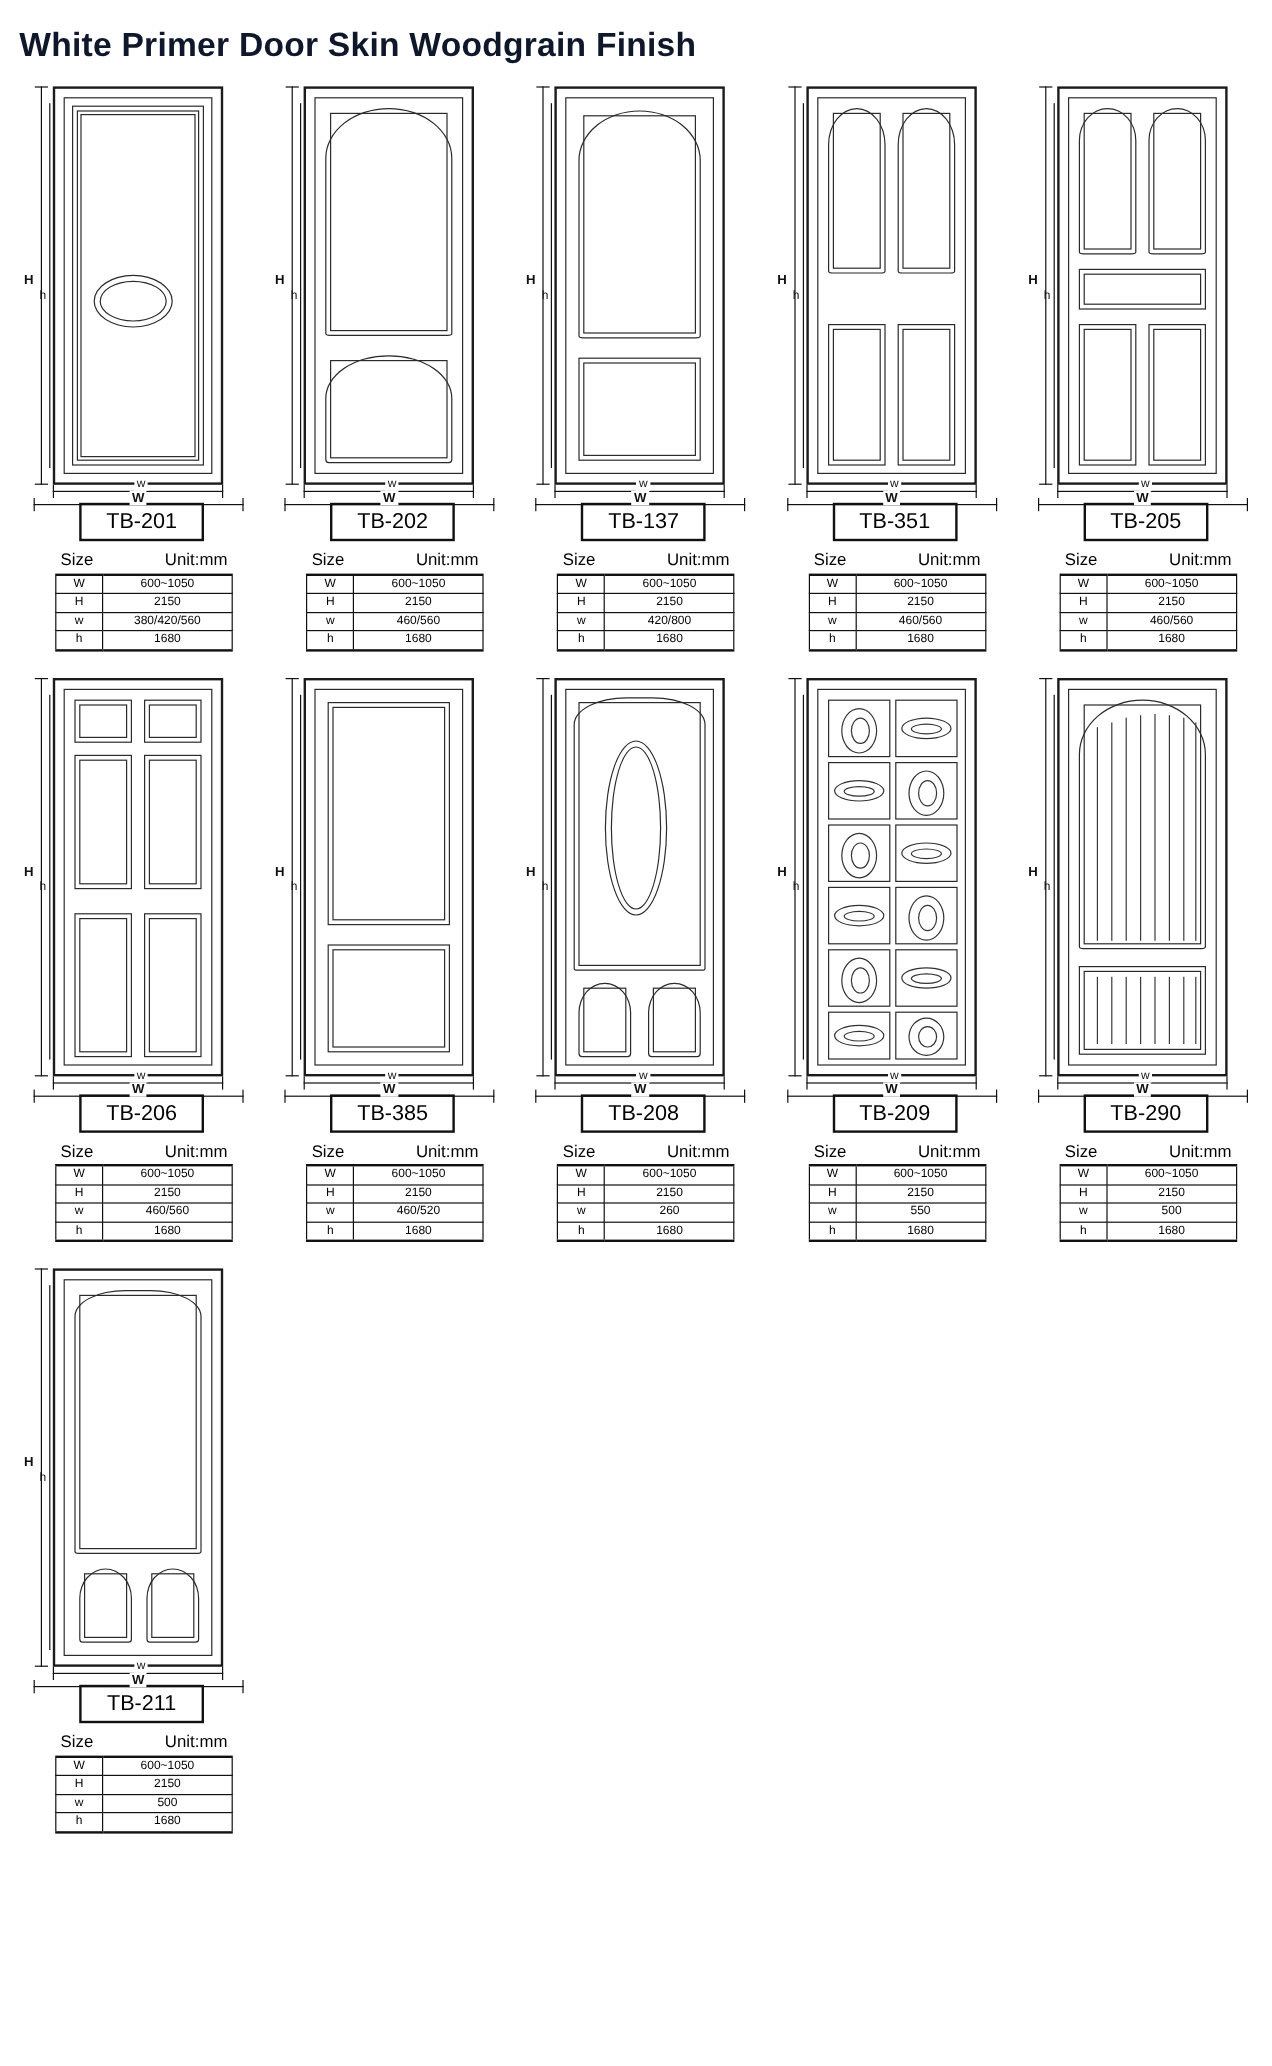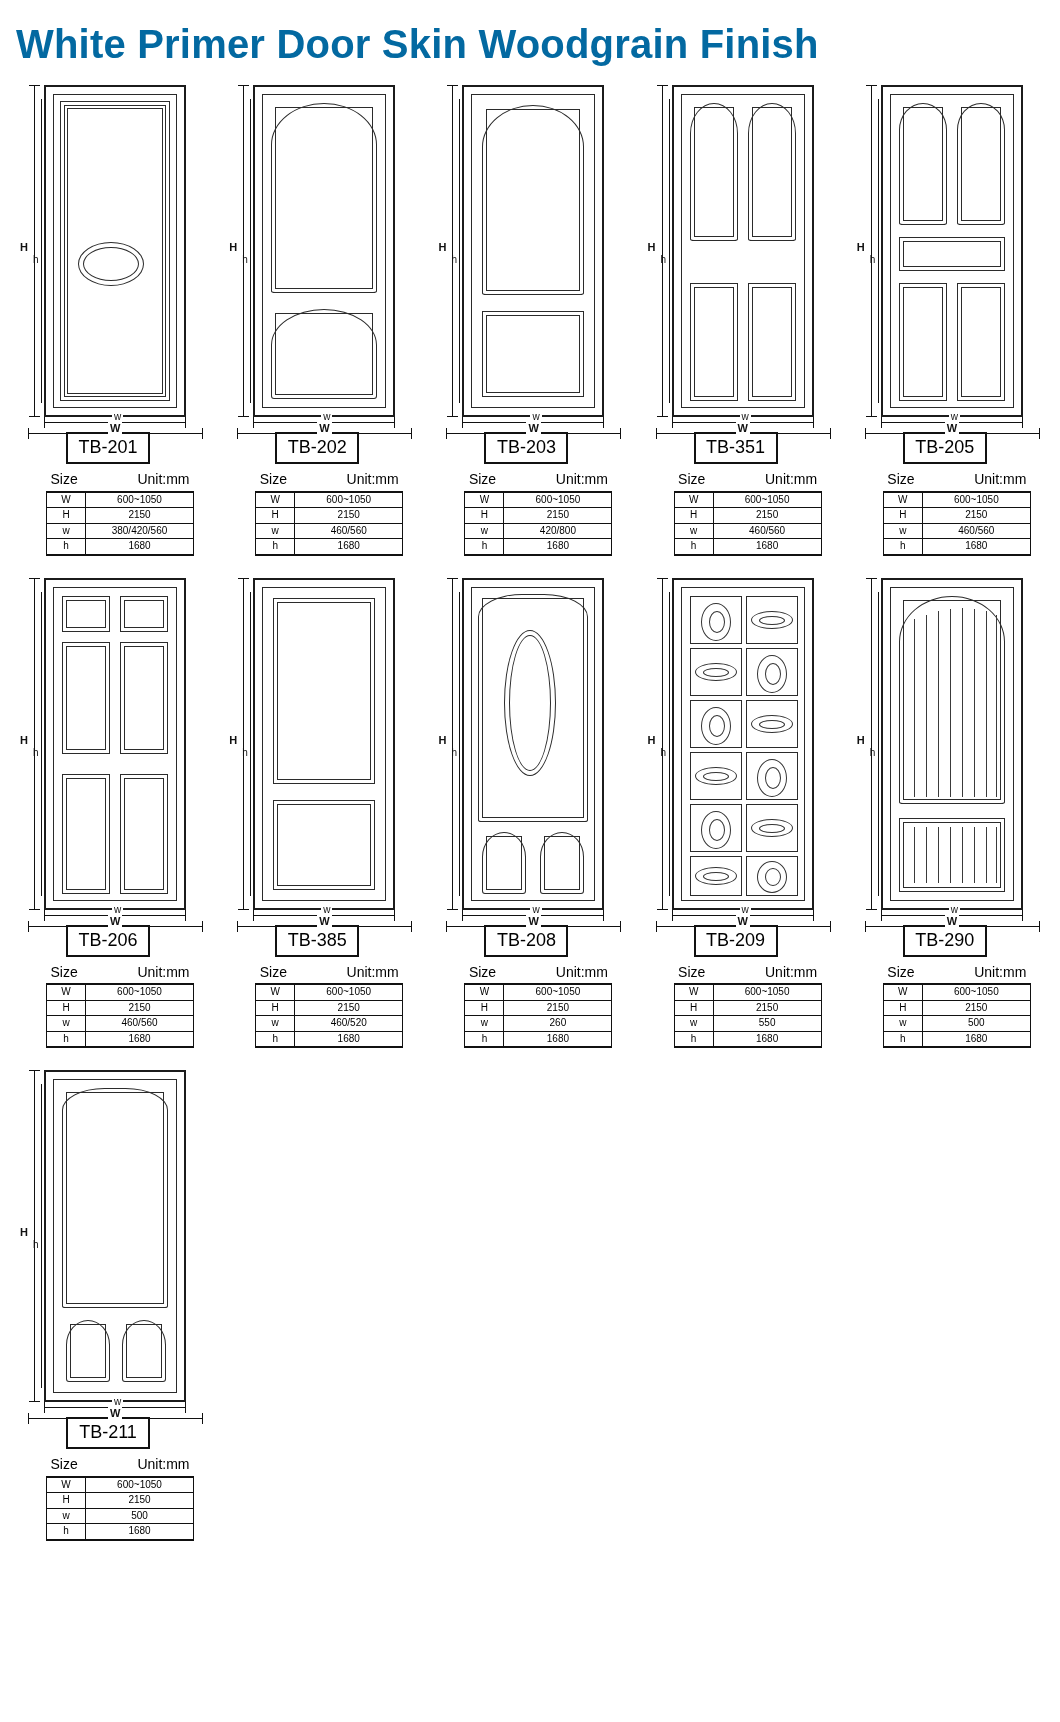--- a/index.html
+++ b/index.html
@@ -8,22 +8,22 @@
     background: #ffffff;
   }
   body {
     width: 1060px;
     height: 1722px;
     font-family: "Liberation Sans", sans-serif;
     position: relative;
     overflow: hidden;
   }
   #page-title {
-    color: #0369a1;
-    font-size: 40px;
+    color: #0f172a;
+    font-size: 28px;
     font-weight: bold;
     letter-spacing: 0.2px;
     padding: 22px 0 0 16px;
     margin: 0;
   }
   .grid {
     padding: 14px 0 0 14px;
   }
   .row {
     display: flex;
@@ -158,21 +158,21 @@
     top: 341px;
     font-size: 11px;
     font-weight: bold;
     color: #111;
     background: #fff;
     padding: 0 2px;
   }
   
   .model-box {
     margin: 6px 0 0 52px;
-    width: 84px;
+    width: 104px;
     border: 2px solid #111;
     text-align: center;
     font-size: 18px;
     padding: 3px 0 4px 0;
     box-sizing: border-box;
     background: #fff;
   }
   
   .spec {
     margin: 7px 0 0 32px;
@@ -401,21 +401,21 @@
             <div class="cap-r"></div>
           </div>
         <div class="dim-h2">
             <div class="line"></div>
             <div class="cap-l"></div>
             <div class="cap-r"></div>
           </div>
         <span class="lbl-w">w</span>
         <span class="lbl-W">W</span>
       </div>
-      <div class="model-box">TB-203</div>
+      <div class="model-box">TB-137</div>
       <table class="spec">
         <tbody>
             <tr class="hdr">
               <td class="k">Size</td>
               <td class="v">Unit:mm</td>
             </tr>
         <tr class="first">
               <td class="k">W</td>
               <td>600~1050</td>
             </tr>

